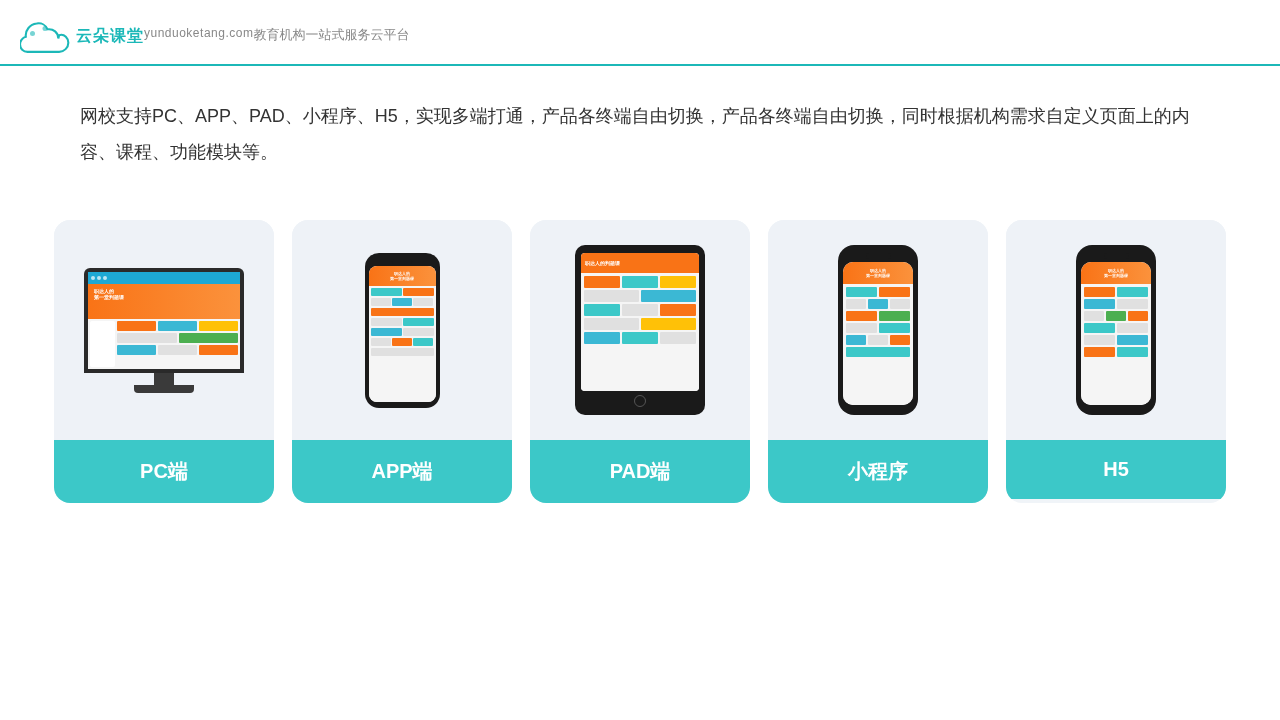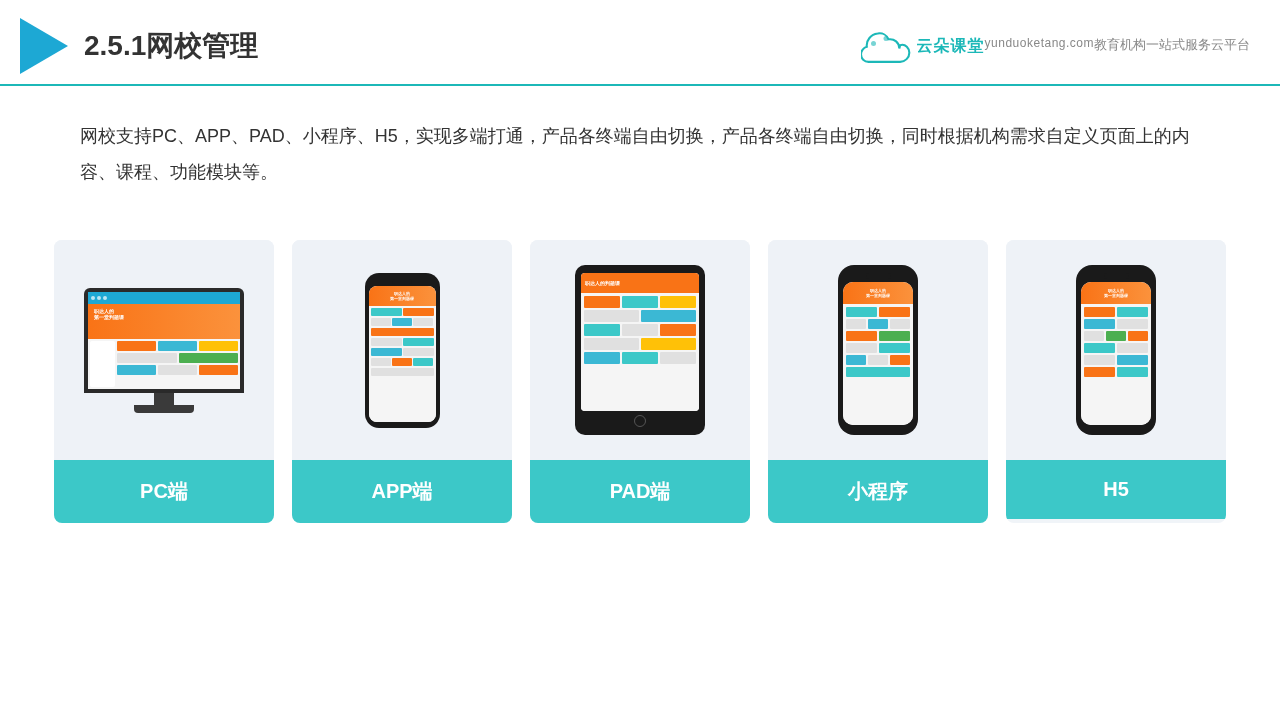--- a/index.html
+++ b/index.html
@@ -84,21 +84,21 @@
       display: flex;
       justify-content: center;
       gap: 18px;
       padding: 20px 50px;
       margin-top: 10px;
     }
 
     .card {
       width: 220px;
       background: #f0f4f8;
-      border-radius: 8px;
+      border-radius: 16px;
       overflow: hidden;
       display: flex;
       flex-direction: column;
       align-items: center;
     }
 
     .card-image-area {
       width: 100%;
       height: 220px;
       display: flex;
@@ -398,24 +398,20 @@
     .phone-lg-block.teal { background: #3cc8c8; }
     .phone-lg-block.orange { background: #f97316; }
     .phone-lg-block.blue { background: #3bb8d4; }
     .phone-lg-block.green { background: #4caf50; }
 
   </style>
 </head>
 <body>
 
 <div class="header">
-  <div class="header-left">
-    <div class="logo-triangle"></div>
-    <h1 class="page-title">2.5.1网校管理</h1>
-  </div>
   <div class="header-right cloud-logo">
     <svg class="cloud-icon-svg" viewBox="0 0 60 42" xmlns="http://www.w3.org/2000/svg">
       <path d="M46 24 C46 17 40 12 33 13 C31 8 26 5 20 6 C12 7 6 14 7 22 C3 23 0 27 0 31 C0 36 4 40 9 40 L47 40 C53 40 58 35 58 29 C58 26 57 24 55 22 C53 20 50 19 47 20 Z" fill="none" stroke="#1cb8b8" stroke-width="2.5"></path>
       <circle cx="15" cy="18" r="3" fill="#1cb8b8" opacity="0.6"></circle>
       <circle cx="30" cy="12" r="3" fill="#1cb8b8" opacity="0.6"></circle>
     </svg>
     <div class="cloud-text-block">
       <span class="cloud-main-text">云朵课堂</span>
       <span class="cloud-sub-text">yunduoketang.com</span>
       <span class="cloud-divider-text">教育机构一站式服务云平台</span>

